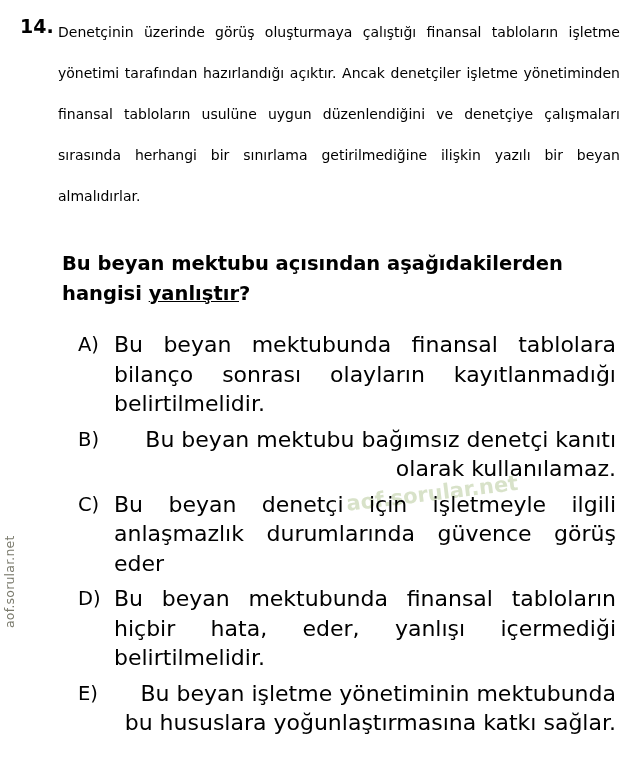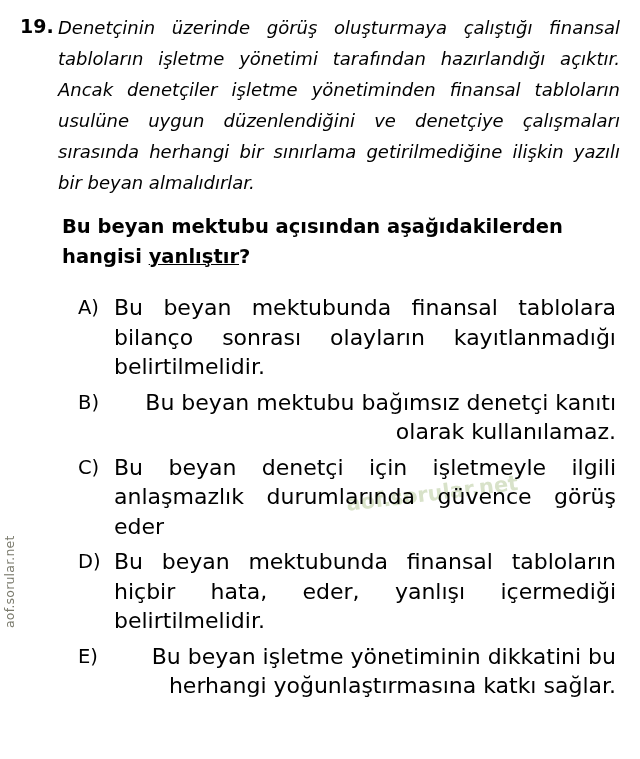--- a/index.html
+++ b/index.html
@@ -71,31 +71,30 @@
     font-weight: bold;
     width: 42px;
     flex: 0 0 42px;
     text-align: left;
     line-height: 29.5px;
     padding-left: 4px;
     box-sizing: border-box;
   }
   .stem-text {
     flex: 1 1 auto;
-    font-size: 18px;
-    line-height: 31px;
+    font-size: 14px;
+    line-height: 41px;
     text-align: justify;
     text-justify: inter-word;
     hyphens: none;
     padding-right: 4px;
-    font-style: italic;
   }
 
   .lead-in {
-    margin-top: 14px;
+    margin-top: 32px;
     margin-left: 46px;
     width: 548px;
     font-size: 19.5px;
     line-height: 29.5px;
     font-weight: bold;
     text-align: left;
   }
   .lead-in .underlined {
     text-decoration: underline;
   }
@@ -134,21 +133,21 @@
 <body>
 
 <div class="page">
 
   <div class="side-watermark">aof.sorular.net</div>
   <div class="center-watermark">aof.sorular.net</div>
 
   <div class="question-block">
 
     <div class="stem-row">
-      <div class="q-number">19.</div>
+      <div class="q-number">14.</div>
       <div class="stem-text">Denetçinin üzerinde görüş oluşturmaya çalıştığı finansal tabloların işletme yönetimi tarafından hazırlandığı açıktır. Ancak denetçiler işletme yönetiminden finansal tabloların usulüne uygun düzenlendiğini ve denetçiye çalışmaları sırasında herhangi bir sınırlama getirilmediğine ilişkin yazılı bir beyan almalıdırlar.</div>
     </div>
 
     <div class="lead-in">
       <span>Bu beyan mektubu açısından aşağıdakilerden hangisi </span><span class="underlined">yanlıştır</span><span>?</span>
     </div>
 
     <div class="options">
 
       <div class="option">
@@ -166,18 +165,18 @@
         <div class="opt-text">Bu beyan denetçi için işletmeyle ilgili anlaşmazlık durumlarında güvence görüş eder</div>
       </div>
 
       <div class="option">
         <div class="opt-letter">D)</div>
         <div class="opt-text">Bu beyan mektubunda finansal tabloların hiçbir hata, eder, yanlışı içermediği belirtilmelidir.</div>
       </div>
 
       <div class="option">
         <div class="opt-letter">E)</div>
-        <div class="opt-text no-justify">Bu beyan işletme yönetiminin dikkatini bu herhangi yoğunlaştırmasına katkı sağlar.</div>
+        <div class="opt-text no-justify">Bu beyan işletme yönetiminin mektubunda bu hususlara yoğunlaştırmasına katkı sağlar.</div>
       </div>
 
     </div>
   </div>
 </div>
 
 </body></html>

